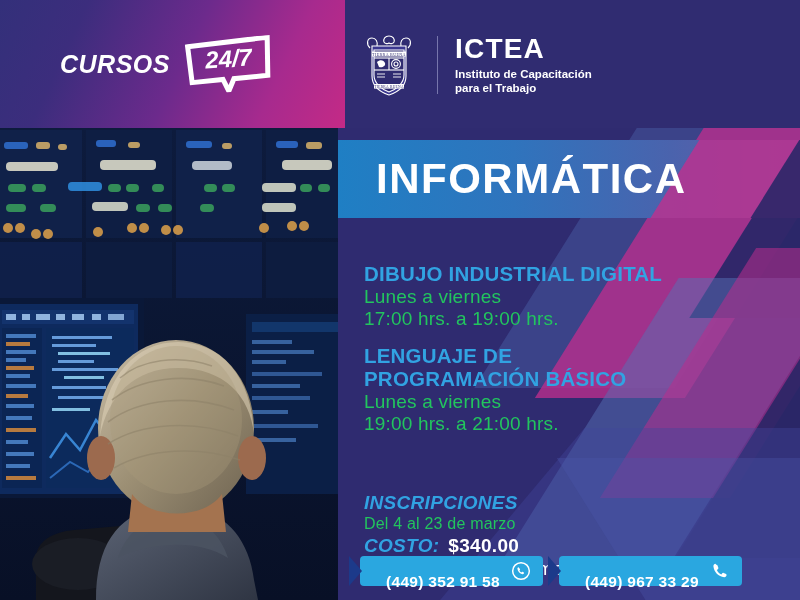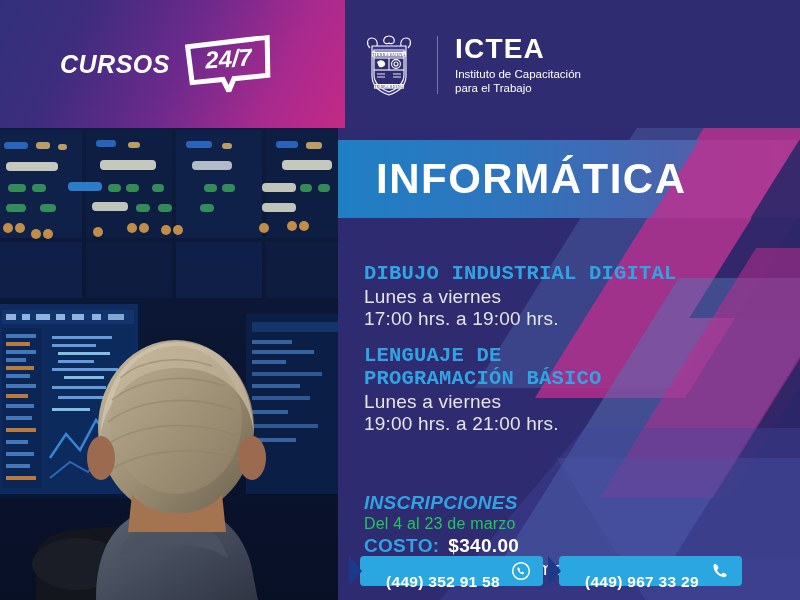--- a/index.html
+++ b/index.html
@@ -38,21 +38,21 @@
   
   #gov-block{position:absolute;left:358px;top:32px;display:flex;align-items:center;gap:13px;}
   #shield{width:62px;height:66px;}
   #gob-text{color:#fff;line-height:1.0;}
   #gob-l1{font-family:"Liberation Serif",serif;font-size:19.5px;letter-spacing:.4px;white-space:nowrap;}
   #gob-l2{font-family:"Liberation Serif",serif;font-size:19.5px;letter-spacing:.4px;white-space:nowrap;margin-top:1px;}
   .smallcap{font-size:11px;vertical-align:2px;letter-spacing:0;}
   #divider{width:1px;height:58px;background:#8f8fc0;opacity:.75;margin:0 4px;}
   #ictea-text{color:#fff;}
   #ictea-name{font-size:28px;font-weight:bold;letter-spacing:1.2px;line-height:1;}
-  #ictea-sub{font-size:11.5px;font-weight:normal;line-height:1.25;margin-top:4px;}
+  #ictea-sub{font-size:11.5px;font-weight:bold;line-height:1.25;margin-top:4px;}
 
   
   #photo{
     position:absolute;left:0;top:128px;width:338px;height:472px;overflow:hidden;
     background:#0a1430;
   }
   #photo svg{display:block;}
 
   
   #right{
@@ -79,32 +79,32 @@
   #band-navy{position:absolute;left:430px;top:-20px;width:90px;height:140px;background:#2b2768;opacity:.9;transform:skewX(-32deg);}
   #title-text{
     position:absolute;left:38px;top:18px;
     color:#fff;font-size:42px;font-weight:bold;letter-spacing:1.5px;line-height:1;
     white-space:nowrap;
   }
 
   
   #courses{position:absolute;left:26px;top:135px;width:420px;}
   .course-title{
-    color:#31a3e2;font-size:20.5px;font-weight:bold;letter-spacing:.2px;line-height:1.12;font-family:Liberation Mono, monospace;
-  }
-  .course-line{color:#e5e5e5;font-size:19px;line-height:1.18;letter-spacing:.2px;}
+    color:#31a3e2;font-size:20.5px;font-weight:bold;letter-spacing:.2px;line-height:1.12;
+  }
+  .course-line{color:#22c55e;font-size:19px;line-height:1.18;letter-spacing:.2px;}
   .course-block{margin-bottom:14px;}
   .course-block .course-line:first-of-type{margin-top:2px;}
 
   
   #enroll{position:absolute;left:26px;top:364px;width:420px;}
   #enroll-head{color:#31a3e2;font-size:19px;font-weight:bold;font-style:italic;letter-spacing:.3px;}
   #enroll-dates{color:#22c55e;font-size:16px;line-height:1.22;letter-spacing:.2px;}
   .kv{display:flex;align-items:baseline;gap:9px;line-height:1.22;}
-  .kv .k{color:#31a3e2;font-size:19px;font-weight:bold;letter-spacing:.3px;}
+  .kv .k{color:#31a3e2;font-size:19px;font-weight:bold;font-style:italic;letter-spacing:.3px;}
   .kv .v{color:#fff;font-size:19px;font-weight:bold;letter-spacing:.3px;}
   .kv.plain .v{font-weight:normal;}
 
   
   #phones{position:absolute;left:22px;top:428px;display:flex;gap:16px;align-items:center;}
   .phone-btn{
     position:relative;height:30px;display:flex;align-items:center;gap:11px;
     background:#2aa7e0;border-radius:4px;padding:0 12px 0 26px;
   }
   .phone-btn::before{

